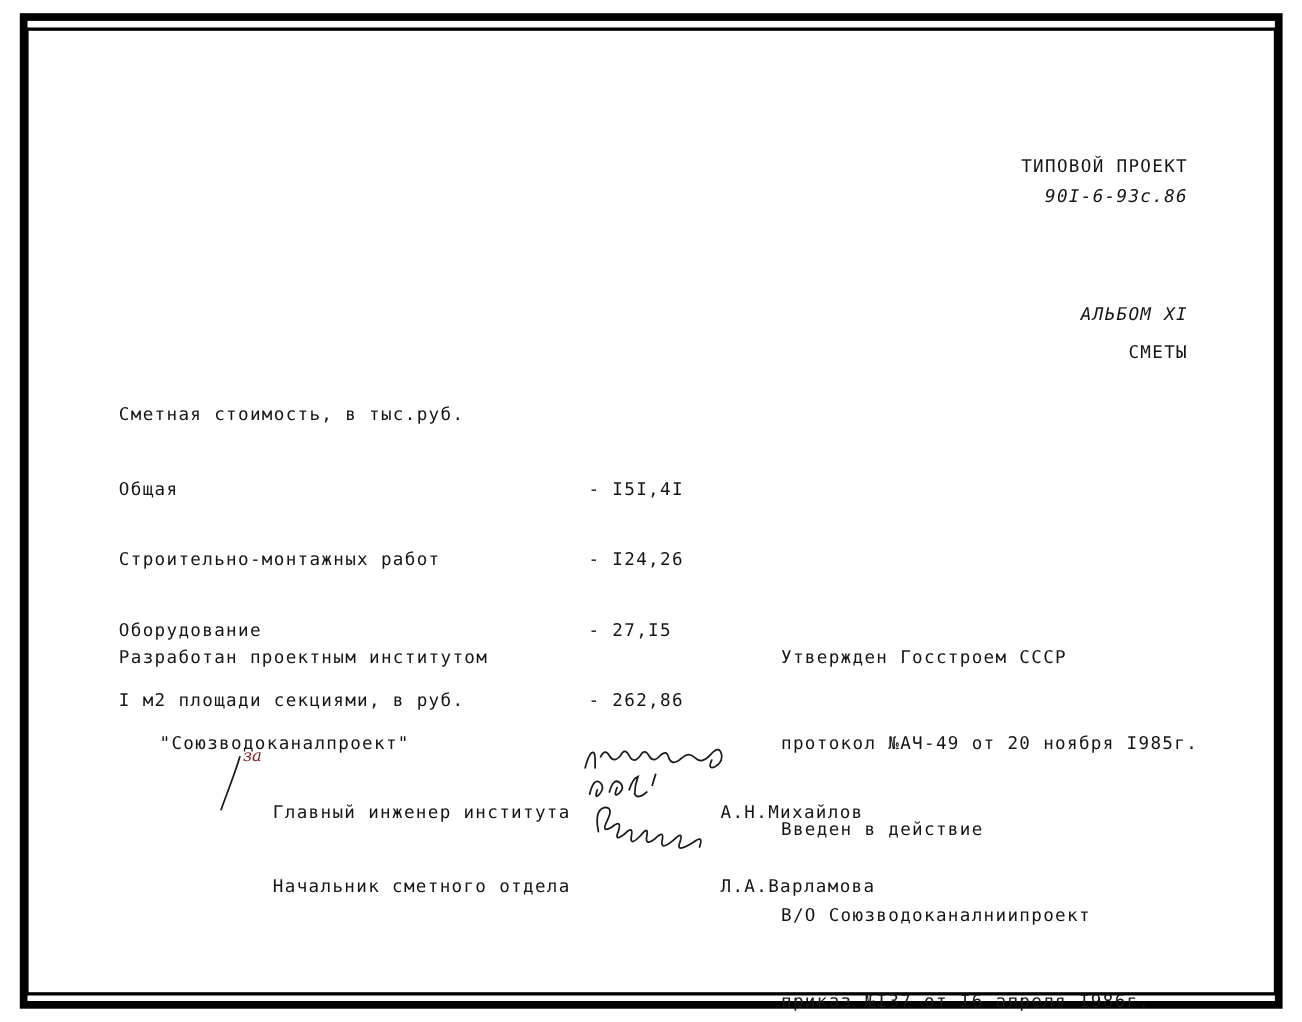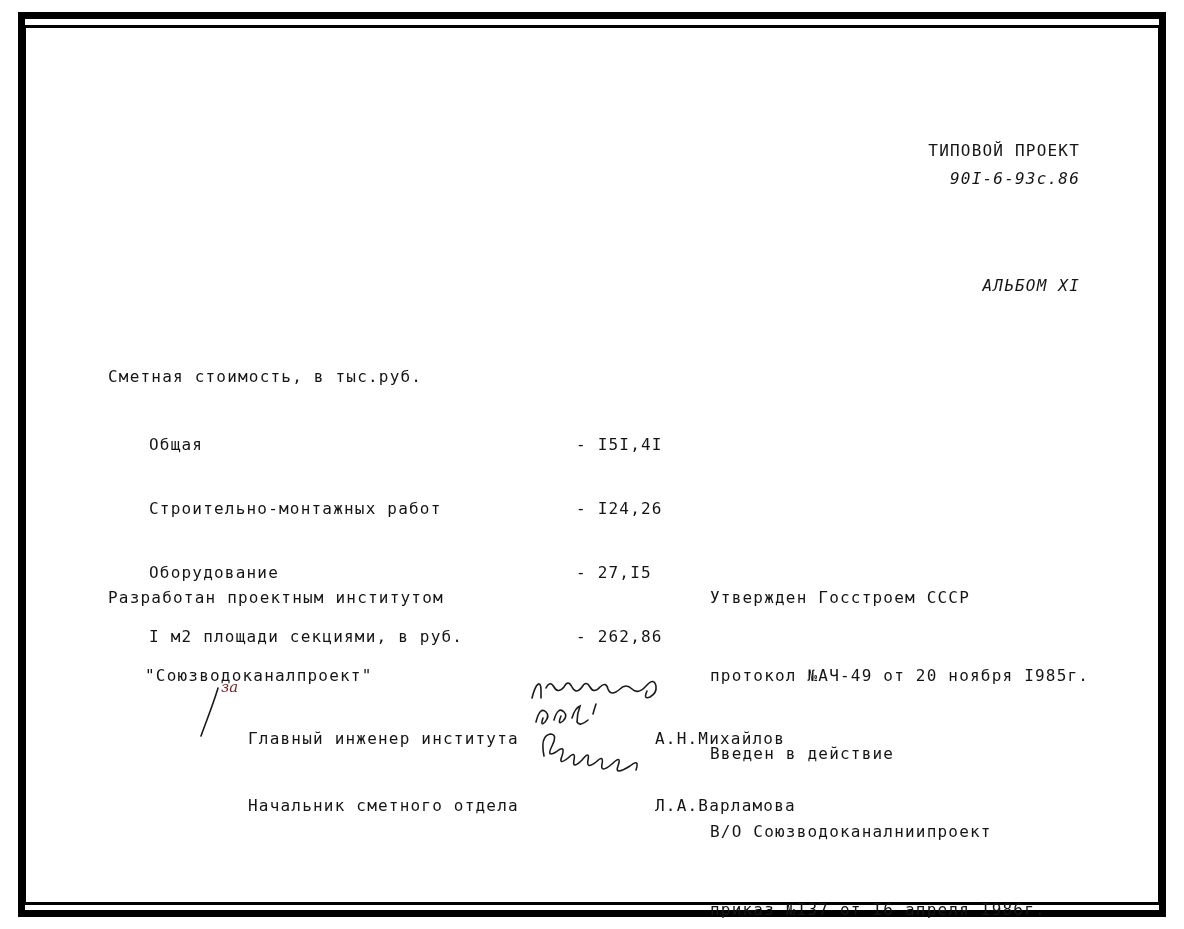--- a/index.html
+++ b/index.html
@@ -37,21 +37,20 @@
     text-align: right;
   }
   .desc-block { left: 262px; top: 200px; line-height: 27px; }
   .cost-header { left: 108px; top: 367px; }
   .cost-rows { left: 108px; top: 394px; }
   .cost-row {
     display: grid;
     grid-template-columns: 427px auto;
     height: 26px;
     line-height: 26px;
-    margin-left: 41px;
   }
   .dev-block { left: 108px; top: 533px; line-height: 26px; }
   .dev-line2 { padding-left: 37px; }
   .appr-block { left: 710px; top: 533px; line-height: 26px; }
   .sig-rows { left: 248px; top: 686px; }
   .sig-row {
     display: grid;
     grid-template-columns: 407px auto;
     height: 29px;
     line-height: 29px;
@@ -79,20 +78,21 @@
 
 <div class="page">
   <div class="outer-border"></div>
   <div class="inner-border"></div>
 
   <div class="txt centered" style="top:141px;">ТИПОВОЙ ПРОЕКТ</div>
   <div class="txt centered" style="top:169px;font-style:italic;">90I-6-93с.86</div>
 
 
   <div class="txt centered" style="top:276px;font-style:italic;">АЛЬБОМ XI</div>
+  <div class="txt centered" style="top:310px;">СМЕТЫ</div>
 
   <div class="txt cost-header">Сметная стоимость, в тыс.руб.</div>
 
   <div class="txt cost-rows">
     <div class="cost-row">
       <span>Общая</span>
       <span>- I5I,4I</span>
     </div>
     <div class="cost-row">
       <span>Строительно-монтажных работ</span>

